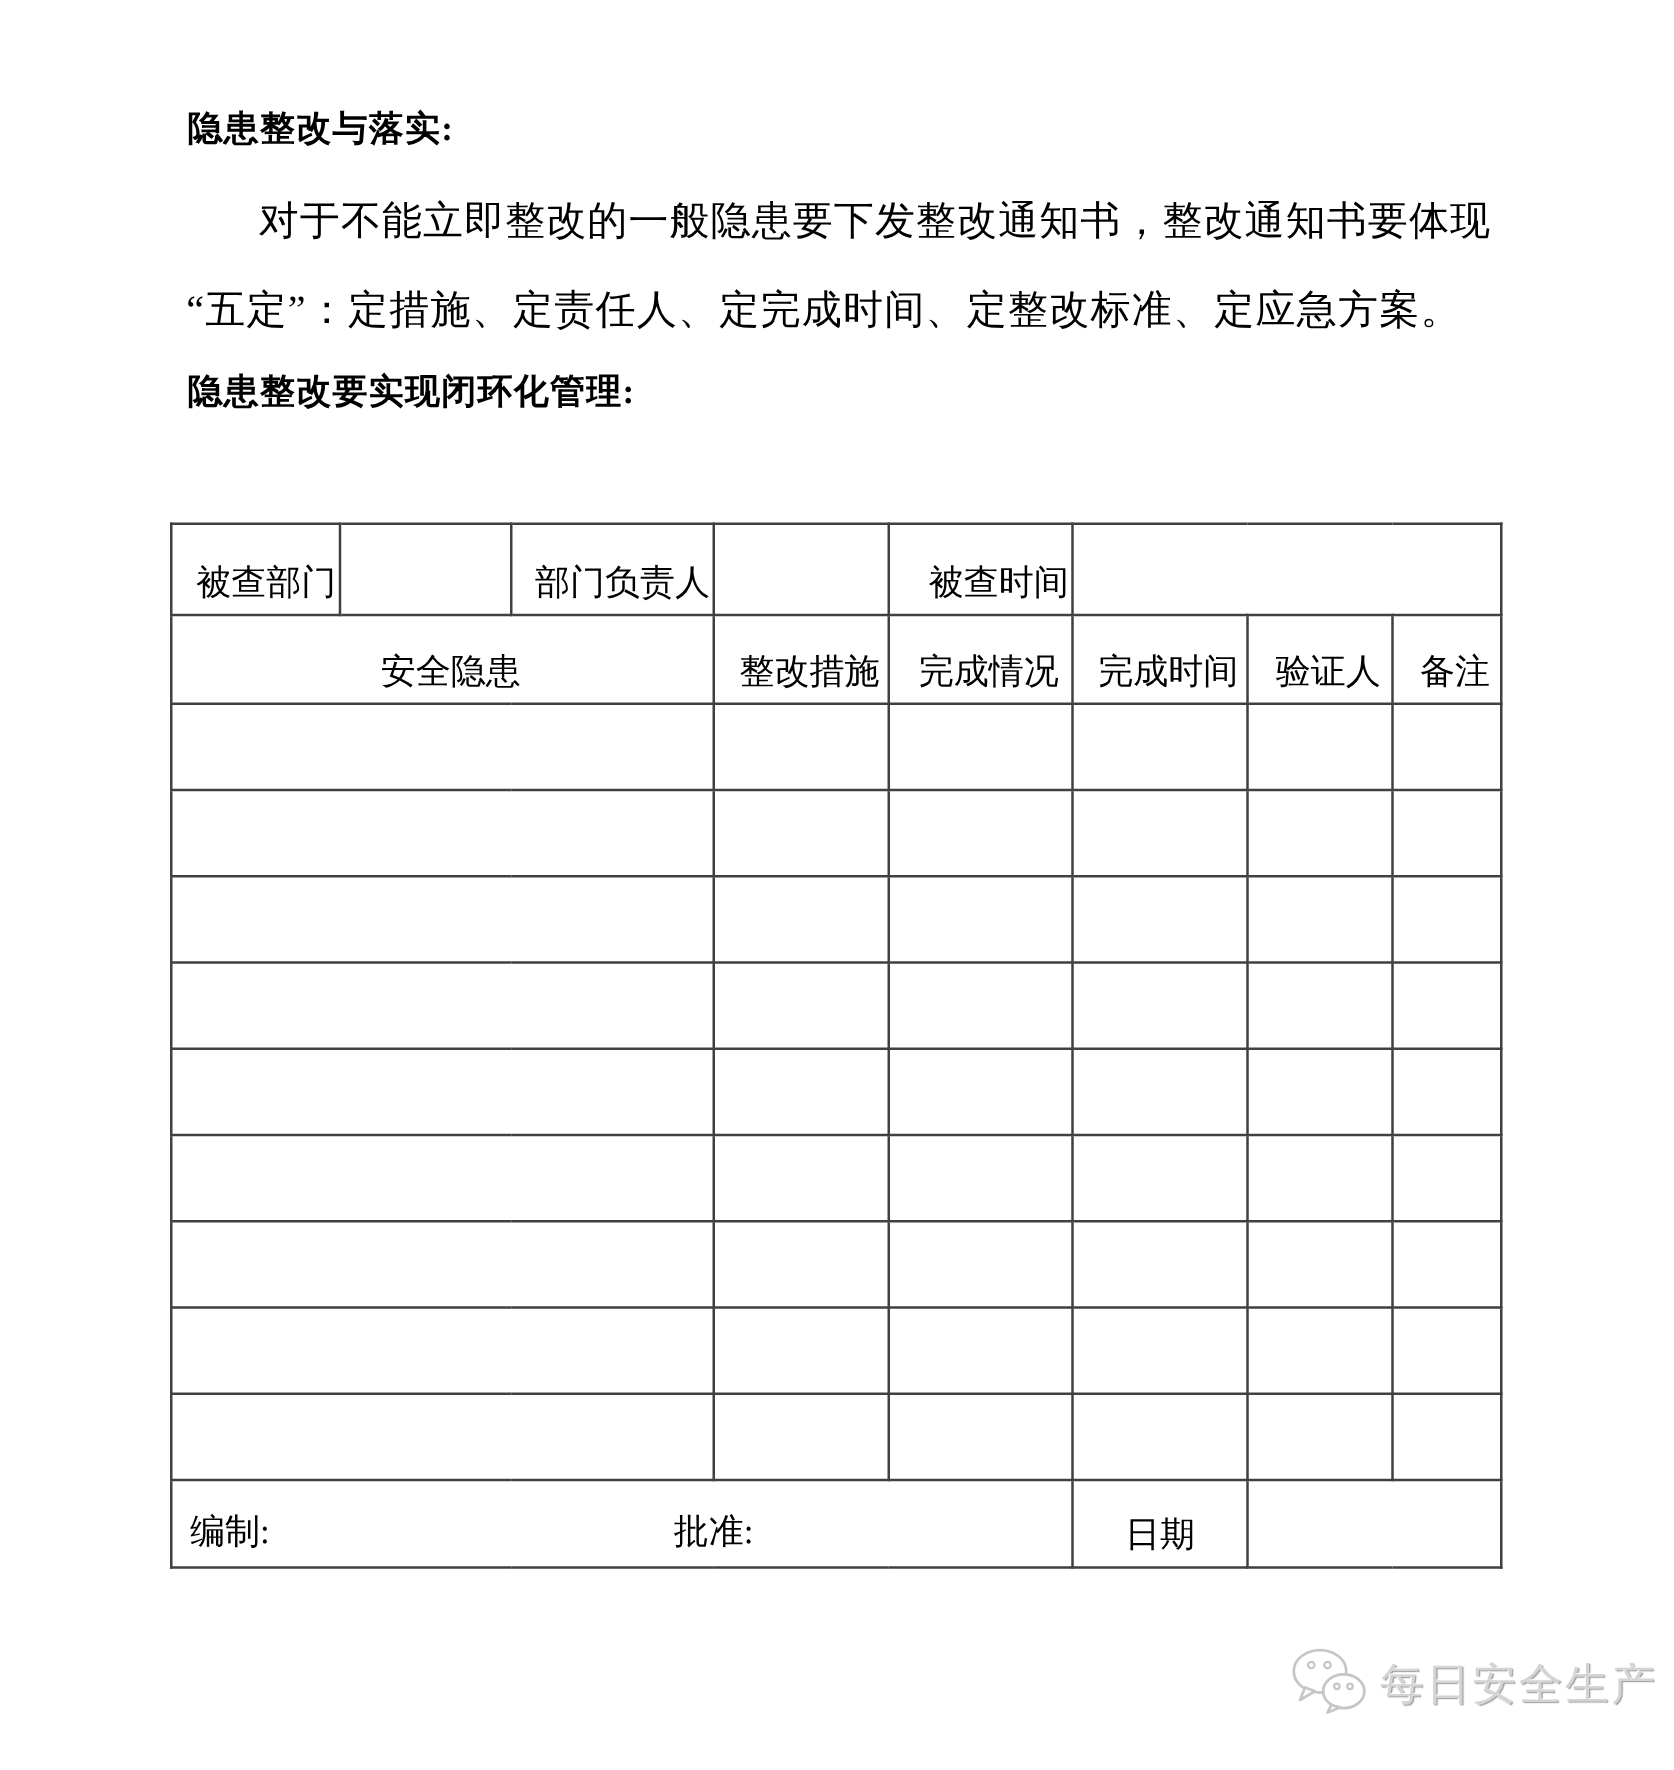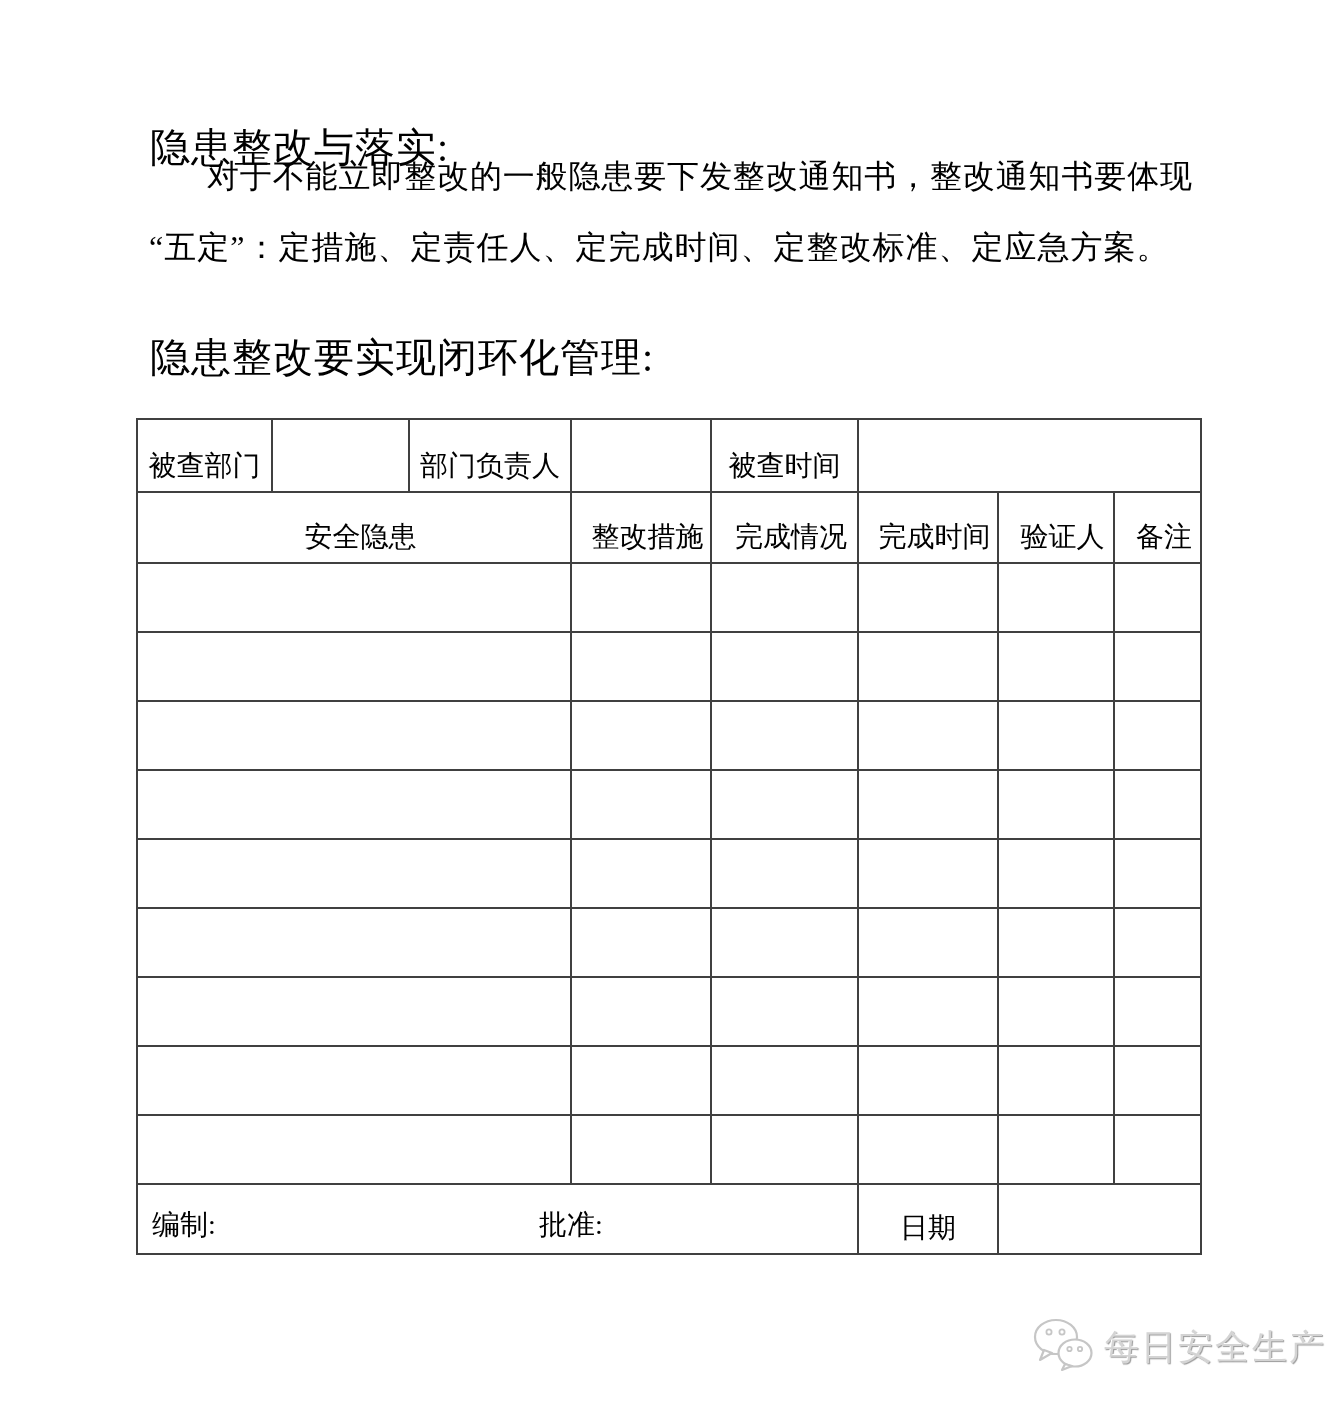--- a/index.html
+++ b/index.html
@@ -10,25 +10,24 @@
     position: relative;
     font-family: "Liberation Serif", "DejaVu Serif", serif;
     color: #000000;
     overflow: hidden;
   }
   .page { position: absolute; inset: 0; }
 
   .h-bold {
     position: absolute;
     left: 150px;
-    font-size: 40px;
-    font-weight: normal;
+    font-size: 28px;
+    font-weight: bold;
     letter-spacing: 1px;
     white-space: nowrap;
-    margin-top: 36px;
   }
   .h1 { top: 84px; }
   .h2 { top: 294px; }
 
   .pline {
     position: absolute;
     left: 149px;
     width: 1043px;
     font-size: 32px;
     white-space: nowrap;
@@ -62,21 +61,21 @@
   }
   table.doc-table td {
     border: 2px solid #404040;
     vertical-align: bottom;
     text-align: center;
     font-size: 28px;
     padding: 0 2px 6px 2px;
     overflow: hidden;
     white-space: nowrap;
   }
-  tr.row-info  td { height: 65px; }
+  tr.row-info  td { height: 65px; text-align: right; }
   tr.row-head  td { height: 63px; padding-left: 15px; }
   tr.row-data  td { height: 61px; }
   tr.row-accept td { height: 100px; }
   tr.row-foot  td { height: 62px; }
 
   td.accept-label {
     vertical-align: middle;
     text-align: left;
     padding-left: 13px;
   }

